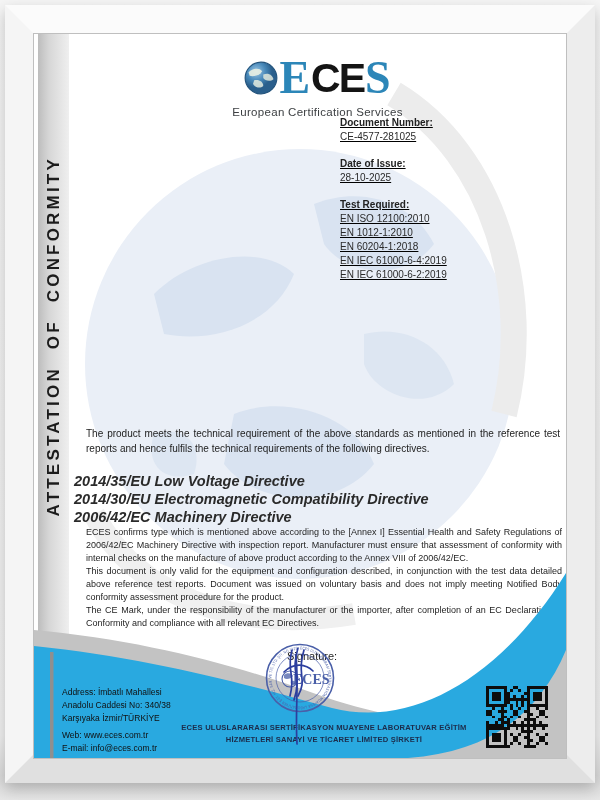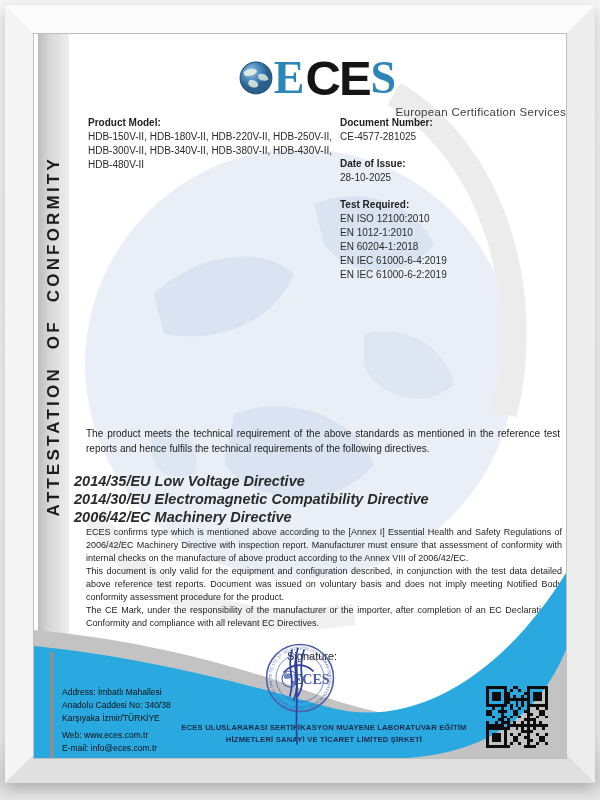--- a/index.html
+++ b/index.html
@@ -19,27 +19,27 @@
     background:linear-gradient(90deg,#bdbdbd 0%,#d6d6d6 35%,#efefef 100%);
     display:flex;align-items:center;justify-content:center;}
   .sidebar-title{writing-mode:vertical-rl;transform:rotate(180deg);
     font-size:17px;font-weight:700;color:#1c1c1c;letter-spacing:3.2px;word-spacing:9px;white-space:nowrap;margin-top:-120px;}
   .content{z-index:2;}
   
   .logo-block{position:absolute;left:35px;top:18px;width:497px;text-align:center;}
   .logo-row{display:flex;align-items:center;justify-content:center;gap:1px;height:52px;}
   .logo-word{font-family:"Liberation Serif",serif;font-weight:700;line-height:1;}
   .lg-blue{color:#2c86b8;font-size:46px;}
-  .lg-black{color:#141414;font-size:49px;letter-spacing:-2px;font-family:"Liberation Sans",sans-serif;font-weight:700;}
-  .logo-sub{font-size:11.5px;color:#3d4043;margin-top:2px;letter-spacing:.3px;text-align:right;}
+  .lg-black{color:#141414;font-size:41px;letter-spacing:-2px;font-family:"Liberation Sans",sans-serif;font-weight:700;}
+  .logo-sub{font-size:11.5px;color:#3d4043;margin-top:2px;letter-spacing:.3px;}
   
   .field-label{font-weight:700;font-size:10px;color:#222;line-height:14px;}
   .field-value{font-size:10px;color:#2a2a2a;line-height:14px;}
   .col-left{position:absolute;left:54px;top:82px;width:250px;}
-  .col-right{position:absolute;left:306px;top:82px;width:222px;}
+  .col-right{position:absolute;left:306px;top:82px;width:222px;text-decoration:underline;}
   .group{margin-bottom:13px;}
   .statement{position:absolute;left:52px;top:392px;width:474px;font-size:10px;color:#222;line-height:15px;text-align:justify;}
   .directives{position:absolute;left:40px;top:438px;width:492px;}
   .directive-line{font-size:14.5px;font-weight:700;font-style:italic;color:#2a2a2a;line-height:18px;}
   .fineprint{position:absolute;left:52px;top:492px;width:476px;font-size:9px;color:#1e1e1e;line-height:13px;text-align:justify;}
   .fineprint p{margin:0;}
   .sig-label{position:absolute;left:253px;top:592px;font-size:11px;font-weight:400;color:#1e1e1e;z-index:4;margin-top:24px;}
   .stamp-wrap{position:absolute;left:228px;top:604px;width:76px;height:112px;z-index:5;}
   
   .footer-svg{position:absolute;left:0;top:504px;width:532px;height:220px;z-index:3;}
@@ -90,26 +90,20 @@
             <path d="M9 17 C13 16 17 18 17 22 C14 25 9 23 8 20 Z" fill="#e4ebdf" opacity=".85"></path>
             <circle cx="15" cy="15" r="14" fill="none" stroke="#24547c" stroke-width="1"></circle>
           </svg>
           <span class="logo-word lg-blue">E</span>
             <span class="logo-word lg-black">CE</span>
             <span class="logo-word lg-blue">S</span>
         </div>
         <div class="logo-sub">European Certification Services</div>
       </div>
 
-      <div class="col-left">
-        <div class="field-label">Product Model:</div>
-        <div class="field-value">HDB-150V-II, HDB-180V-II, HDB-220V-II, HDB-250V-II,</div>
-        <div class="field-value">HDB-300V-II, HDB-340V-II, HDB-380V-II, HDB-430V-II,</div>
-        <div class="field-value">HDB-480V-II</div>
-      </div>
 
       <div class="col-right">
         <div class="group">
           <div class="field-label">Document Number:</div>
           <div class="field-value">CE-4577-281025</div>
         </div>
         <div class="group">
           <div class="field-label">Date of Issue:</div>
           <div class="field-value">28-10-2025</div>
         </div>

